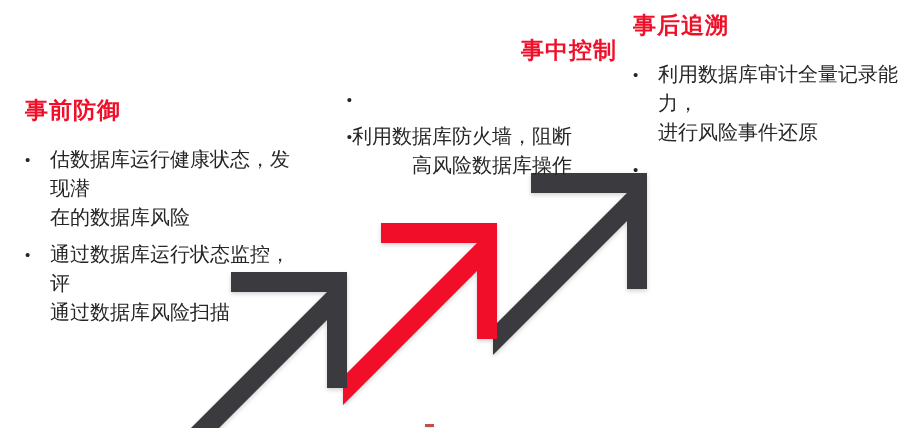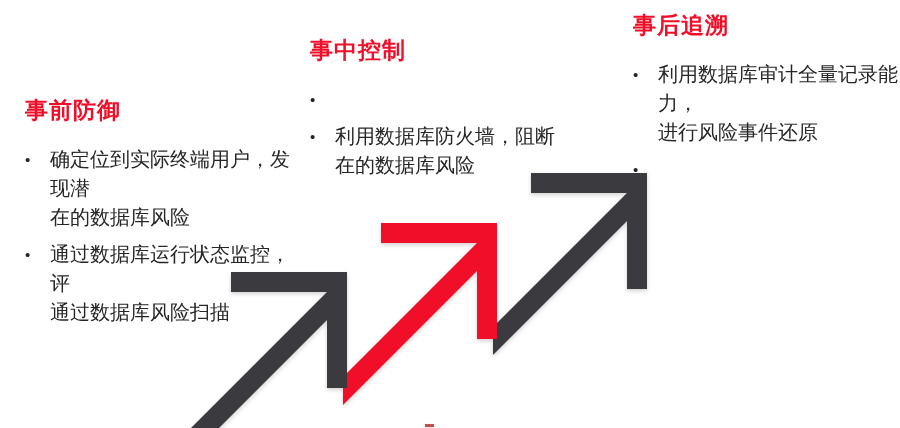--- a/index.html
+++ b/index.html
@@ -42,21 +42,21 @@
     line-height:29px;
     color:#262626;
   }
   .txt{
     font-size:20px;
     line-height:29px;
     color:#262626;
     white-space:pre-line;
   }
   .phase-1{left:25px;top:95px;width:280px;}
-  .phase-2{left:310px;top:35px;width:290px;}
+  .phase-2{left:327px;top:35px;width:290px;text-align:right;}
   .phase-3{left:633px;top:10px;width:285px;}
 </style>
 </head>
 <body>
 
 <div class="canvas">
 
   <svg class="arrows-svg" width="900" height="428" viewBox="0 0 900 428">
 
     <polygon points="327,292 175,444 175,472 327,320" fill="#3B3A3E"></polygon>
@@ -68,41 +68,41 @@
     <polygon points="531,173 647,173 647,289 627,289 627,193 531,193" fill="#3B3A3E"></polygon>
 
     <rect x="425" y="424" width="9" height="3" fill="#C0504D"></rect>
   </svg>
 
   <section class="phase phase-1">
     <h2>事前防御</h2>
     <ul>
       <li>
         <span class="dot">•</span>
-        <span class="txt">确定位到实际终端用户，发现潜
+        <span class="txt">估数据库运行健康状态，发现潜
 在的数据库风险</span>
       </li>
       <li>
         <span class="dot">•</span>
         <span class="txt">通过数据库运行状态监控，评
 通过数据库风险扫描</span>
       </li>
     </ul>
   </section>
 
   <section class="phase phase-2">
     <h2>事中控制</h2>
     <ul>
       <li>
         <span class="dot">•</span>
       </li>
       <li>
         <span class="dot">•</span>
         <span class="txt">利用数据库防火墙，阻断
-在的数据库风险</span>
+高风险数据库操作</span>
       </li>
     </ul>
   </section>
 
   <section class="phase phase-3">
     <h2>事后追溯</h2>
     <ul>
       <li>
         <span class="dot">•</span>
         <span class="txt">利用数据库审计全量记录能力，

